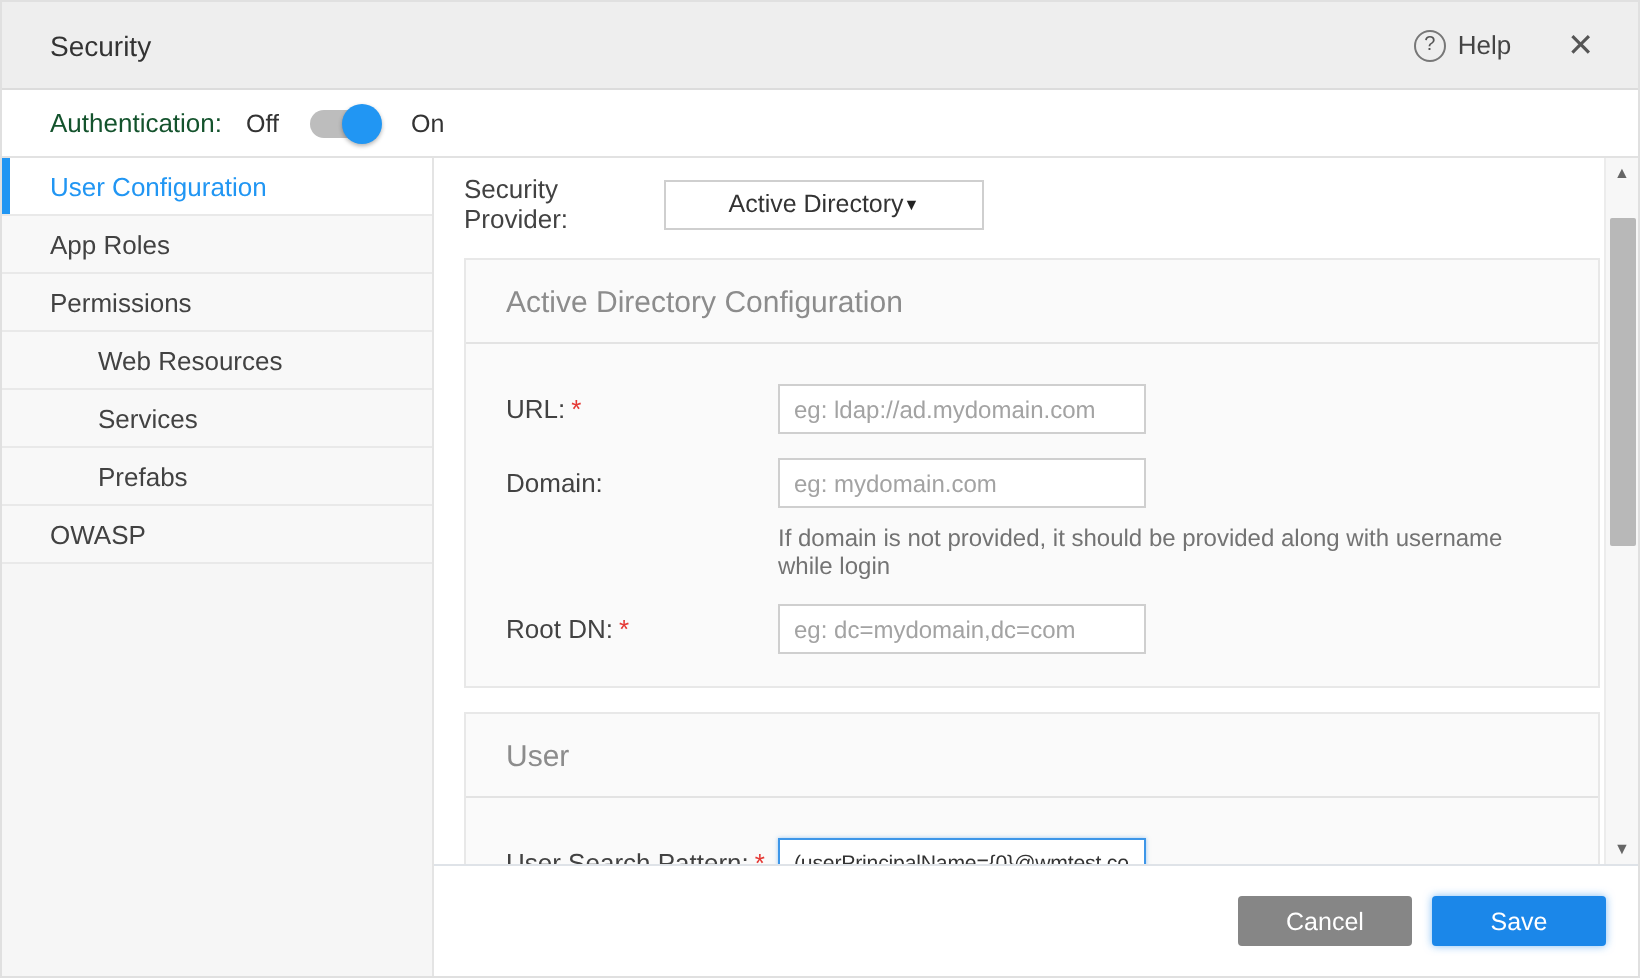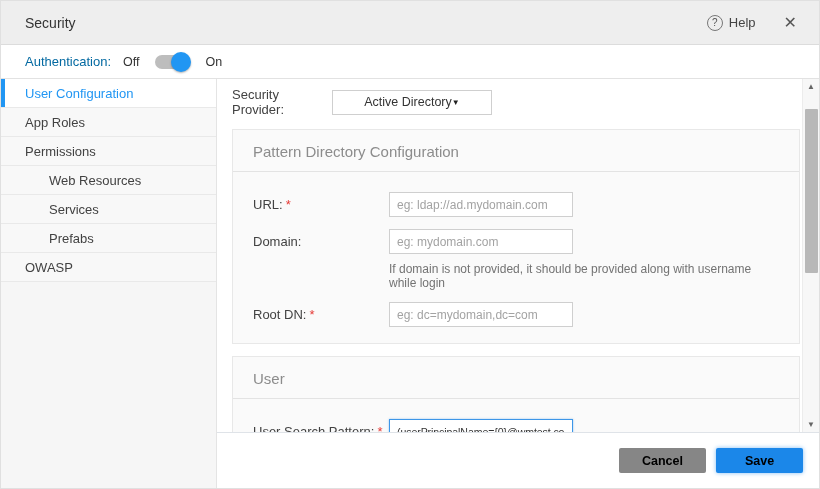--- a/index.html
+++ b/index.html
@@ -24,21 +24,21 @@
     display:inline-flex; align-items:center; justify-content:center;
     font-size:10px; color:#555;
   }
   .close-x { font-size:16px; color:#555; cursor:pointer; padding:2px 4px; margin-left:14px; }
 
   
   .auth-row {
     height:34px; background:#fff; border-bottom:1px solid #e2e2e2;
     display:flex; align-items:center; padding-left:24px; flex:0 0 auto; gap:12px;
   }
-  .auth-label { color:#0369a1; font-size:13px; }
+  .auth-label { color:#14532d; font-size:13px; }
   .toggle-off, .toggle-on { font-size:12.5px; color:#333; }
   .toggle {
     width:34px; height:14px; background:#bdbdbd; border-radius:8px;
     position:relative; margin:0 4px; cursor:pointer;
   }
   .toggle .knob {
     width:20px; height:20px; border-radius:50%; background:#2196f3;
     position:absolute; right:-2px; top:-3px; box-shadow:0 1px 2px rgba(0,0,0,.3);
   }
 
@@ -107,21 +107,21 @@
     position:absolute; top:30px; left:2px; width:13px; height:164px;
     background:#b8b8b8; border-radius:1px; cursor:grab;
   }
 
   
   .footer {
     height:55px; flex:0 0 auto; display:flex; align-items:center; justify-content:flex-end;
     padding-right:16px; gap:10px; background:#fff;
   }
   .btn {
-    min-width:87px; height:25px; border:none; color:#000000; font-size:12.5px; font-weight:bold;
+    min-width:87px; height:25px; border:none; color:#ffffff; font-size:12.5px; font-weight:normal;
     font-family:"Liberation Sans", sans-serif; border-radius:2px; cursor:pointer;
     display:inline-flex; align-items:center; justify-content:center; padding:0 14px;
   }
   .btn-cancel { background:#868686; }
   .btn-save { background:#1b87e9; box-shadow:0 0 4px rgba(27,135,233,.55); }
 </style>
 </head>
 <body>
 
 <div class="app">
@@ -178,21 +178,21 @@
 
           <div class="provider-row">
             <span class="provider-label">Security Provider:</span>
             <div class="select">
               <span>Active Directory</span>
               <span class="arrow">▼</span>
             </div>
           </div>
 
           <div class="panel">
-            <h3 class="panel-title">Pattern Directory Configuration</h3>
+            <h3 class="panel-title">Active Directory Configuration</h3>
             <div class="panel-body">
 
               <div class="field-row">
                 <div class="field-label">
                   <span>URL:</span><span class="req">*</span>
                 </div>
                 <input class="field-input" type="text" placeholder="eg: ldap://ad.mydomain.com" style="">
               </div>
 
               <div class="field-row">

